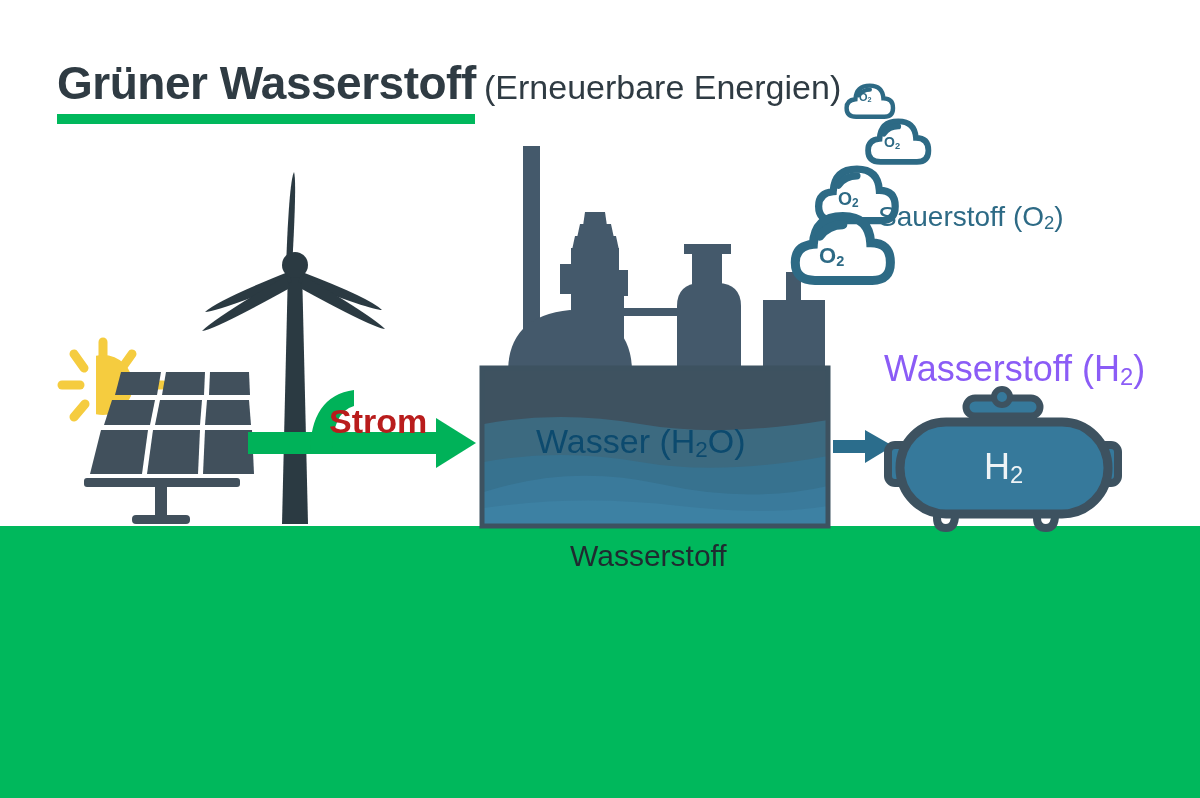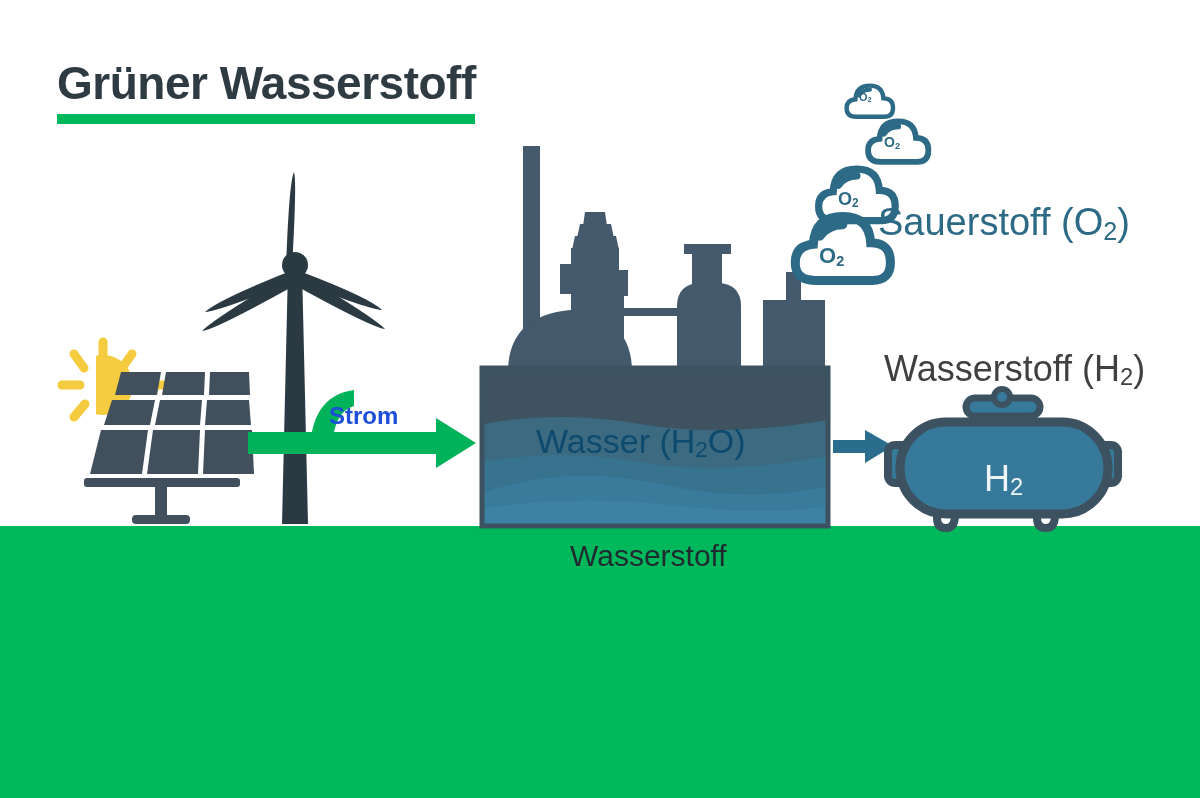--- a/index.html
+++ b/index.html
@@ -50,41 +50,41 @@
     left: 57px;
     top: 114px;
     width: 418px;
     height: 10px;
     background: #00b85c;
   }
   
   #label-strom {
     left: 329px;
     top: 404px;
-    font-size: 24px;
+    font-size: 34px;
     font-weight: bold;
-    color: #1d4ed8;
+    color: #b91c1c;
   }
   #label-wasser {
     left: 536px;
     top: 424px;
     font-size: 34px;
     color: #0c4a6e;
   }
   #label-sauerstoff {
     left: 878px;
     top: 203px;
-    font-size: 38px;
+    font-size: 28px;
     color: #2d6a85;
   }
   #label-wasserstoff {
     left: 884px;
     top: 351px;
     font-size: 36px;
-    color: #404040;
+    color: #8b5cf6;
   }
   #label-elektrolyse {
     left: 570px;
     top: 541px;
     font-size: 30px;
     color: #1f2b30;
   }
   .sub {
     font-size: 0.66em;
     vertical-align: -0.18em;
@@ -239,38 +239,39 @@
     </g>
 
     <g transform="translate(792,205) scale(0.82)" fill="none" stroke="#2d6a85" stroke-width="11" stroke-linecap="round">
       <path d="M28 92 Q4 92 4 70 Q4 50 26 48 Q28 14 62 14 Q94 14 96 46 Q120 46 120 70 Q120 92 98 92 Z"></path>
       <path d="M34 38 Q44 24 62 24"></path>
     </g>
   </svg>
 
   <div class="txt" id="title-main">Grüner Wasserstoff</div>
   <div id="title-underline"></div>
+  <div class="txt" id="title-sub">(Erneuerbare Energien)</div>
 
   <div class="txt" id="label-strom">Strom</div>
 
   <div class="txt" id="label-wasser">
     <span>Wasser (H</span><span class="sub">2</span><span>O)</span>
   </div>
 
   <div class="txt" id="label-sauerstoff">
     <span>Sauerstoff (O</span><span class="sub">2</span><span>)</span>
   </div>
 
   <div class="txt" id="label-wasserstoff">
     <span>Wasserstoff (H</span><span class="sub">2</span><span>)</span>
   </div>
 
   <div class="txt" id="label-elektrolyse">Wasserstoff</div>
 
-  <div class="txt" style="left:984px; top:449px; font-size:36px; color:#eef3f6;margin-top:12px;">
+  <div class="txt" style="left:984px; top:449px; font-size:36px; color:#eef3f6;">
     <span>H</span><span class="sub">2</span>
   </div>
 
   <div class="txt" style="left:859px; top:92px; font-size:11px; font-weight:bold; color:#2d6a85;">
     <span>O</span><span class="sub">2</span>
   </div>
   <div class="txt" style="left:884px; top:135px; font-size:14px; font-weight:bold; color:#2d6a85;">
     <span>O</span><span class="sub">2</span>
   </div>
   <div class="txt" style="left:838px; top:190px; font-size:18px; font-weight:bold; color:#2d6a85;">

